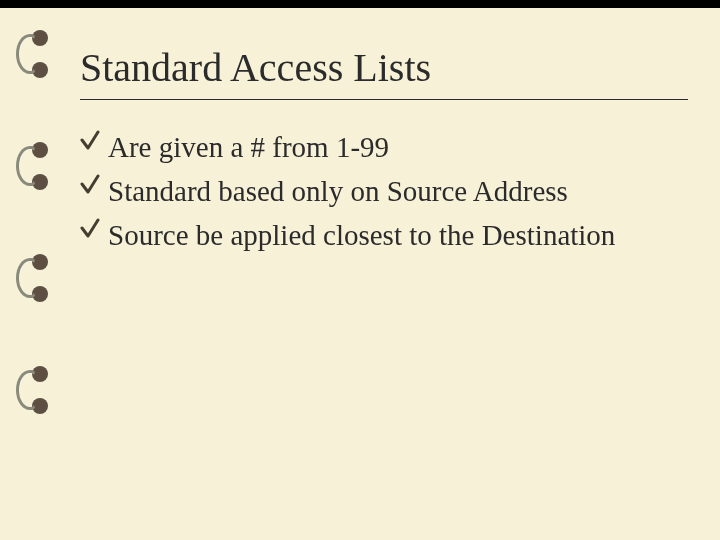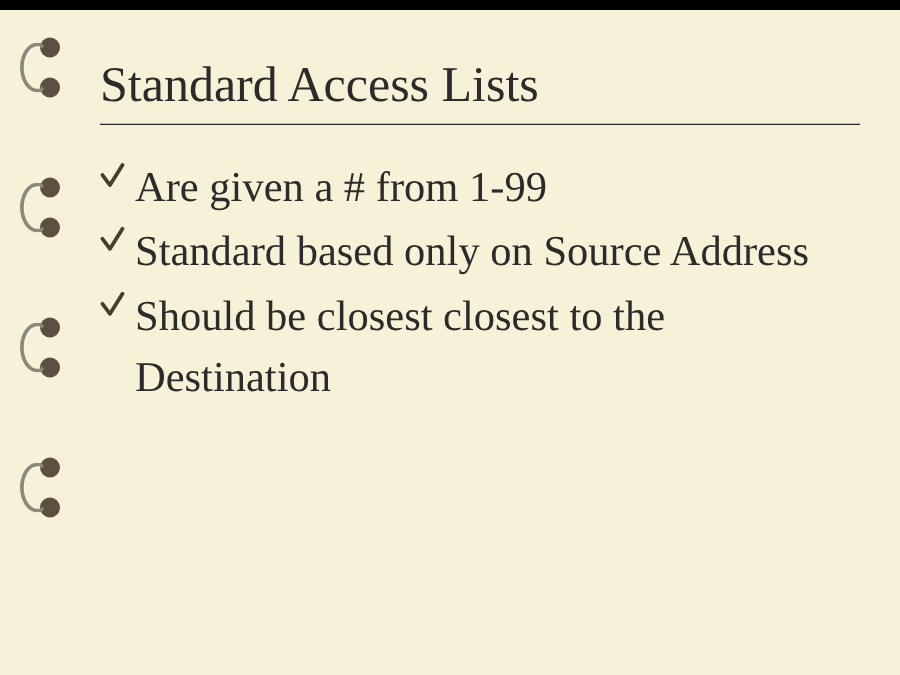--- a/index.html
+++ b/index.html
@@ -86,21 +86,21 @@
     border: none;
     border-top: 1px solid #2b2b2b;
     margin: 0 0 26px 0;
   }
   .bullets {
     list-style: none;
     padding: 0;
     margin: 0;
   }
   .bullets li {
-    font-size: 34px;
+    font-size: 29px;
     color: #2b2b2b;
     line-height: 1.45;
     padding-left: 28px;
     position: relative;
     margin-bottom: 2px;
   }
   .checkmark {
     position: absolute;
     left: 0;
     top: 4px;
@@ -163,19 +163,19 @@
               </svg>
           </span>
           <span>Standard based only on Source Address</span>
         </li>
         <li>
           <span class="checkmark">
             <svg viewBox="0 0 20 22">
                 <path d="M2 10 L8 18 L18 2" fill="none" stroke="#463c30" stroke-width="3" stroke-linecap="round" stroke-linejoin="round"></path>
               </svg>
           </span>
-          <span>Should be closest closest to the Destination</span>
+          <span>Source be applied closest to the Destination</span>
         </li>
       </ul>
     </div>
 
   </div>
 </div>
 
 </body></html>

